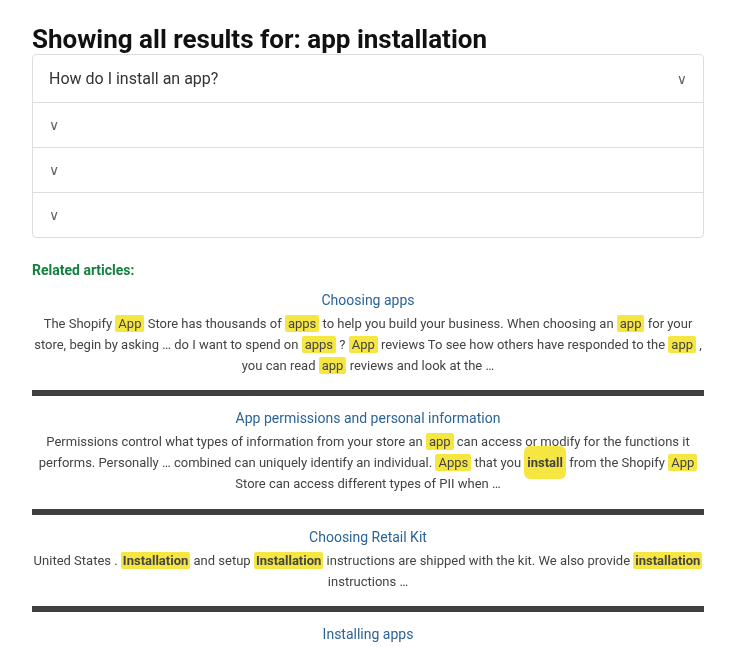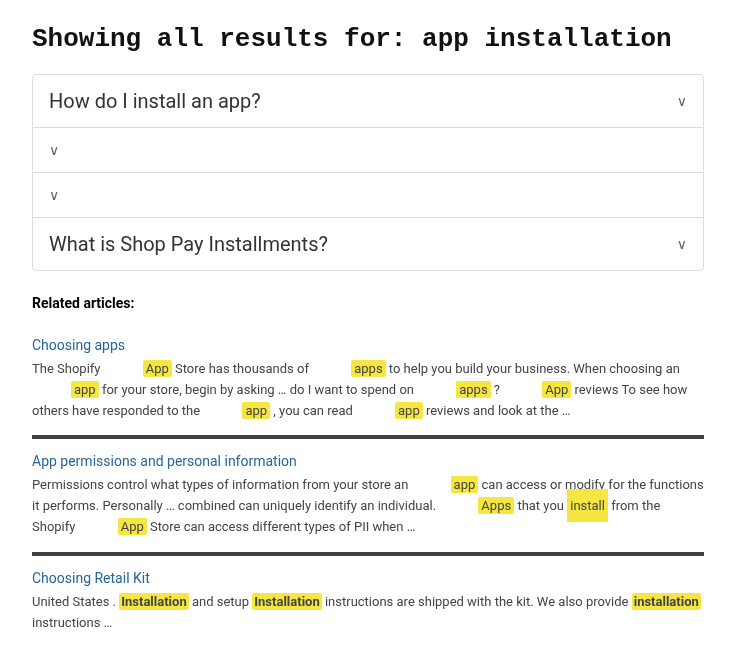--- a/index.html
+++ b/index.html
@@ -8,60 +8,58 @@
       font-size: 14px;
       color: #333;
       background: #fff;
       padding: 24px 32px;
       max-width: 736px;
     }
     h1 {
       font-size: 26px;
       font-weight: 700;
       color: #111;
-      margin-bottom: 20px;
-      font-family: Liberation Mono, monospace;
     }
     .faq-section {
       border: 1px solid #ddd;
       border-radius: 4px;
       margin-bottom: 24px;
       overflow: hidden;
     }
     .faq-item {
       display: flex;
       justify-content: space-between;
       align-items: center;
       padding: 14px 16px;
       border-bottom: 1px solid #ddd;
       cursor: pointer;
     }
     .faq-item:last-child {
       border-bottom: none;
     }
     .faq-label {
-      font-size: 20px;
+      font-size: 16px;
       color: #333;
     }
     .chevron {
       font-size: 14px;
       color: #666;
     }
     .related-section {
       margin-top: 8px;
     }
     .related-title {
       font-size: 14px;
       font-weight: 700;
-      margin-bottom: 12px;
-      color: #000000;
+      color: #15803d;
     }
     .article {
       padding: 14px 0;
-      border-bottom: 4px solid #404040;
+      border-bottom: 6px solid #404040;
+      text-align: center;
     }
     .article:first-of-type {
       padding-top: 0;
     }
     .article-title {
       font-size: 14px;
       color: #2a6496;
       text-decoration: none;
       cursor: pointer;
       display: inline-block;
@@ -70,27 +68,26 @@
     .article-snippet {
       font-size: 13px;
       color: #444;
       line-height: 1.6;
     }
     .highlight-app {
       background-color: #f5e642;
       padding: 1px 3px;
       border-radius: 2px;
       font-weight: normal;
-      margin-left: 39px;
     }
     .highlight-install {
       background-color: #f5e642;
       padding: 9px 3px;
-      border-radius: 0;
-      font-weight: normal;
+      border-radius: 6px;
+      font-weight: bold;
     }
     .highlight-installation {
       background-color: #f5e642;
       padding: 1px 2px;
       border-radius: 2px;
       font-weight: bold;
       margin-top: 28px;
     }
   </style>
 </head>
@@ -103,21 +100,20 @@
       <span class="faq-label">How do I install an app?</span>
       <span class="chevron">∨</span>
     </div>
     <div class="faq-item">
       <span class="chevron">∨</span>
     </div>
     <div class="faq-item">
       <span class="chevron">∨</span>
     </div>
     <div class="faq-item">
-      <span class="faq-label">What is Shop Pay Installments?</span>
       <span class="chevron">∨</span>
     </div>
   </div>
 
 <div class="related-section">
   <div class="related-title">Related articles:</div>
 <div class="article"><a class="article-title" href="#">Choosing apps</a><p class="article-snippet">The Shopify <span class="highlight-app">App</span> Store has thousands of <span class="highlight-app">apps</span> to help you build your business. When choosing an <span class="highlight-app">app</span> for your store, begin by asking … do I want to spend on <span class="highlight-app">apps</span> ? <span class="highlight-app">App</span> reviews To see how others have responded to the <span class="highlight-app">app</span> , you can read <span class="highlight-app">app</span> reviews and look at the …</p></div>
     <div class="article"><a class="article-title" href="#">App permissions and personal information</a><p class="article-snippet">Permissions control what types of information from your store an <span class="highlight-app">app</span> can access or modify for the functions it performs. Personally … combined can uniquely identify an individual. <span class="highlight-app">Apps</span> that you <span class="highlight-install">install</span> from the Shopify <span class="highlight-app">App</span> Store can access different types of PII when …</p></div>
     <div class="article"><a class="article-title" href="#">Choosing Retail Kit</a><p class="article-snippet">United States . <span class="highlight-installation">Installation</span> and setup <span class="highlight-installation">Installation</span> instructions are shipped with the kit. We also provide <span class="highlight-installation">installation</span> instructions …</p></div>
     <div class="article"><a class="article-title" href="#">Installing apps</a></div>

